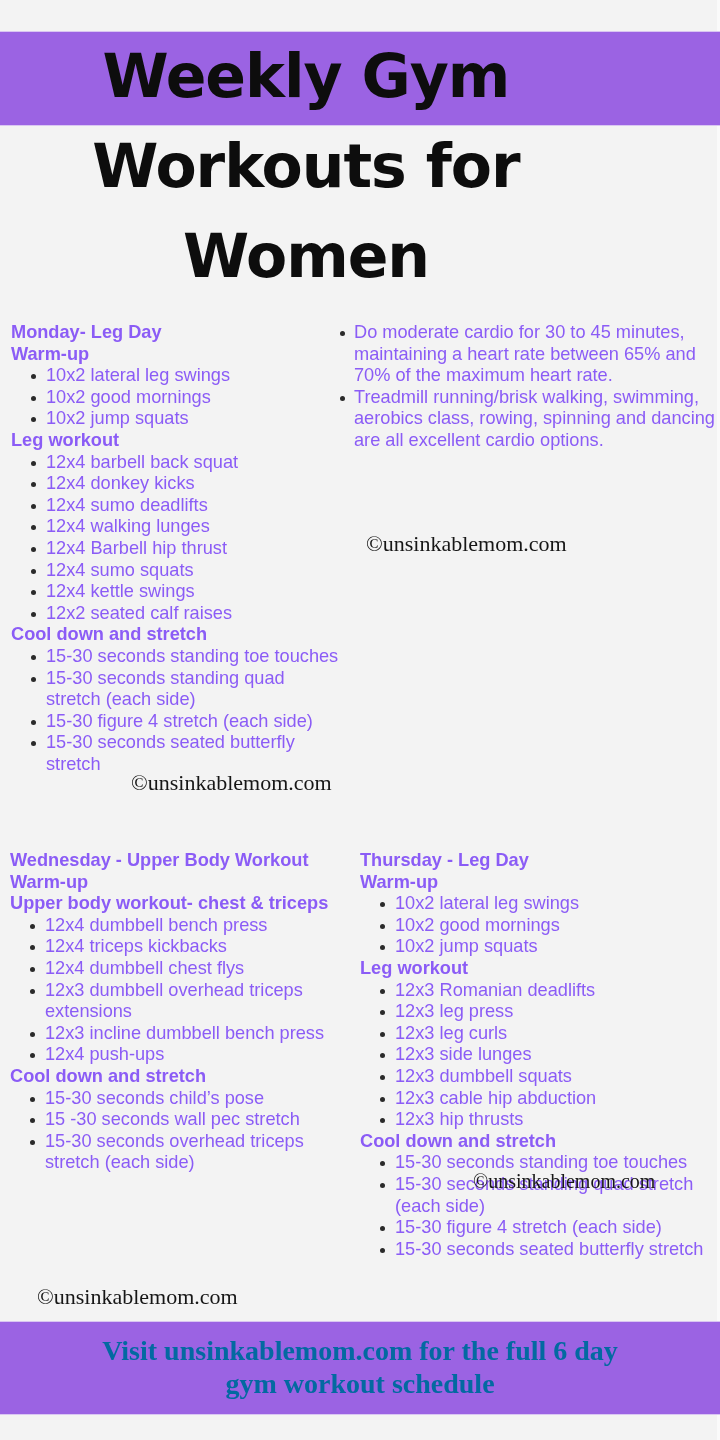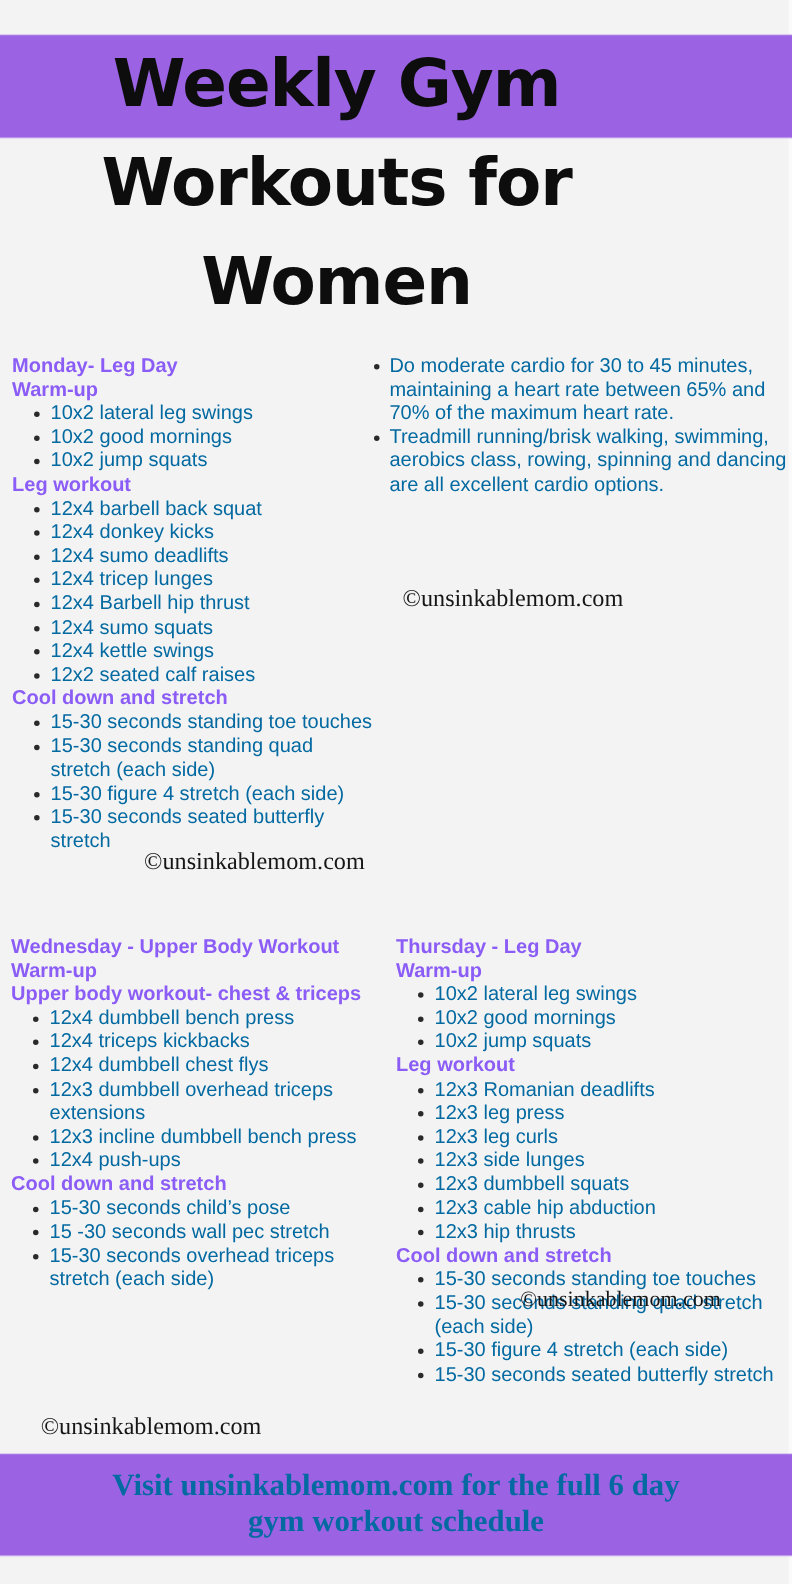--- a/index.html
+++ b/index.html
@@ -21,21 +21,21 @@
     font-family: "DejaVu Sans", sans-serif; font-weight: bold;
     font-size: 60px; letter-spacing: -1px; color: #0d0d0d; line-height: 1;
   }
   .t1 { top: 46px; }
   .t2 { top: 136px; }
   .t3 { top: 226px; }
 
   .col { position: absolute; font-size: 18.2px; line-height: 21.6px; }
   .col .day, .col .sub { font-weight: bold; color: #8b5cf6; }
   .col ul { list-style: none; margin: 0; padding: 0; }
-  .col li { position: relative; padding-left: 35px; color: #0369a1; }
+  .col li { position: relative; padding-left: 35px; color: #8b5cf6; }
   .col li::before {
     content: ""; position: absolute; left: 20px; top: 9px;
     width: 5px; height: 5px; border-radius: 50%; background: #2a2a2a;
   }
   .mon { left: 11px; top: 322px; width: 330px; }
   .tue { left: 320px; top: 322px; width: 398px; }
   .tue li { padding-left: 34px; }
   .wed { left: 10px; top: 850px; width: 340px; }
   .thu { left: 360px; top: 850px; width: 345px; }
 
@@ -72,21 +72,21 @@
   <ul>
     <li>10x2 lateral leg swings</li>
     <li>10x2 good mornings</li>
     <li>10x2 jump squats</li>
   </ul>
   <div class="sub">Leg workout</div>
   <ul>
     <li>12x4 barbell back squat</li>
     <li>12x4 donkey kicks</li>
     <li>12x4 sumo deadlifts</li>
-    <li>12x4 tricep lunges</li>
+    <li>12x4 walking lunges</li>
     <li>12x4 Barbell hip thrust</li>
     <li>12x4 sumo squats</li>
     <li>12x4 kettle swings</li>
     <li>12x2 seated calf raises</li>
   </ul>
   <div class="sub">Cool down and stretch</div>
   <ul>
     <li>15-30 seconds standing toe touches</li>
     <li>15-30 seconds standing quad stretch (each side)</li>
     <li>15-30 figure 4 stretch (each side)</li>

